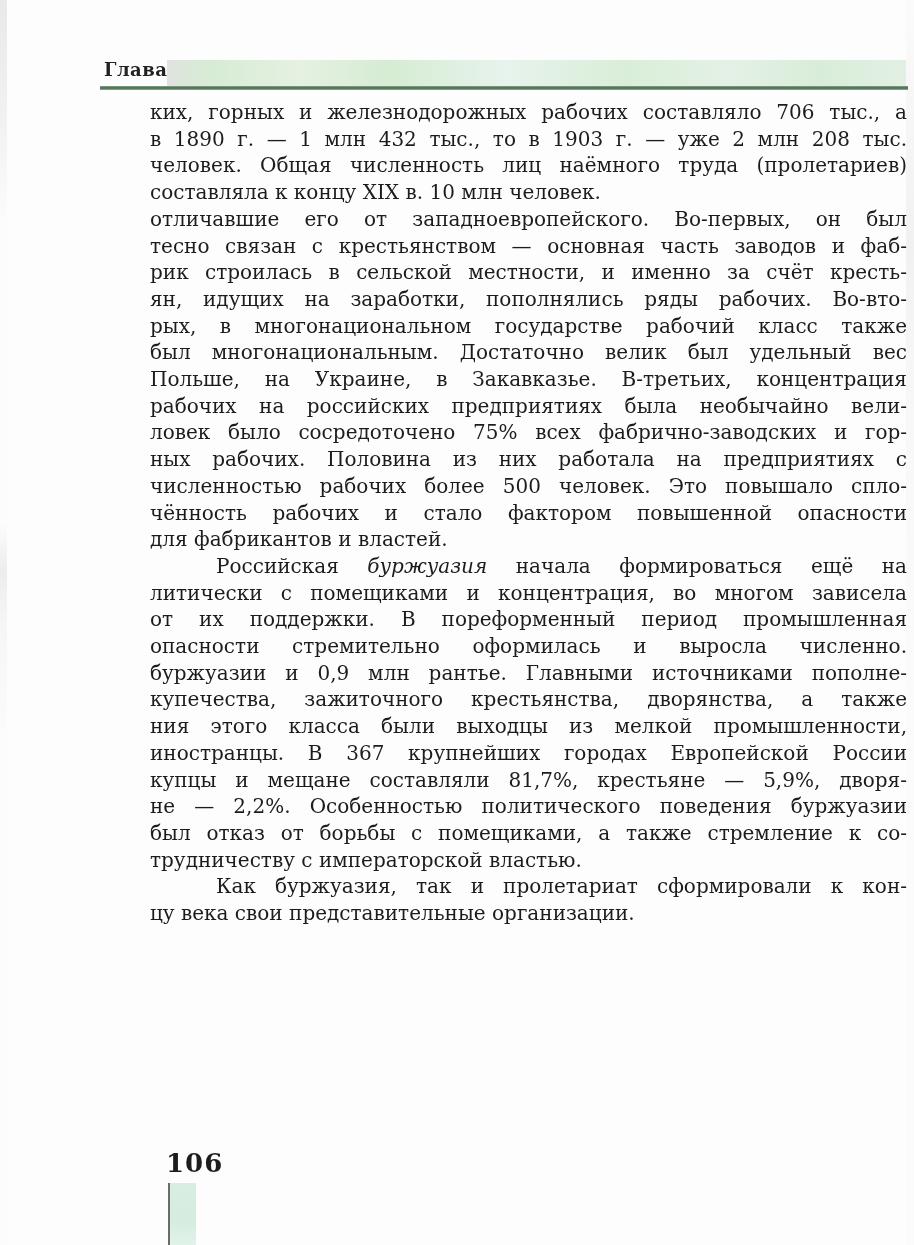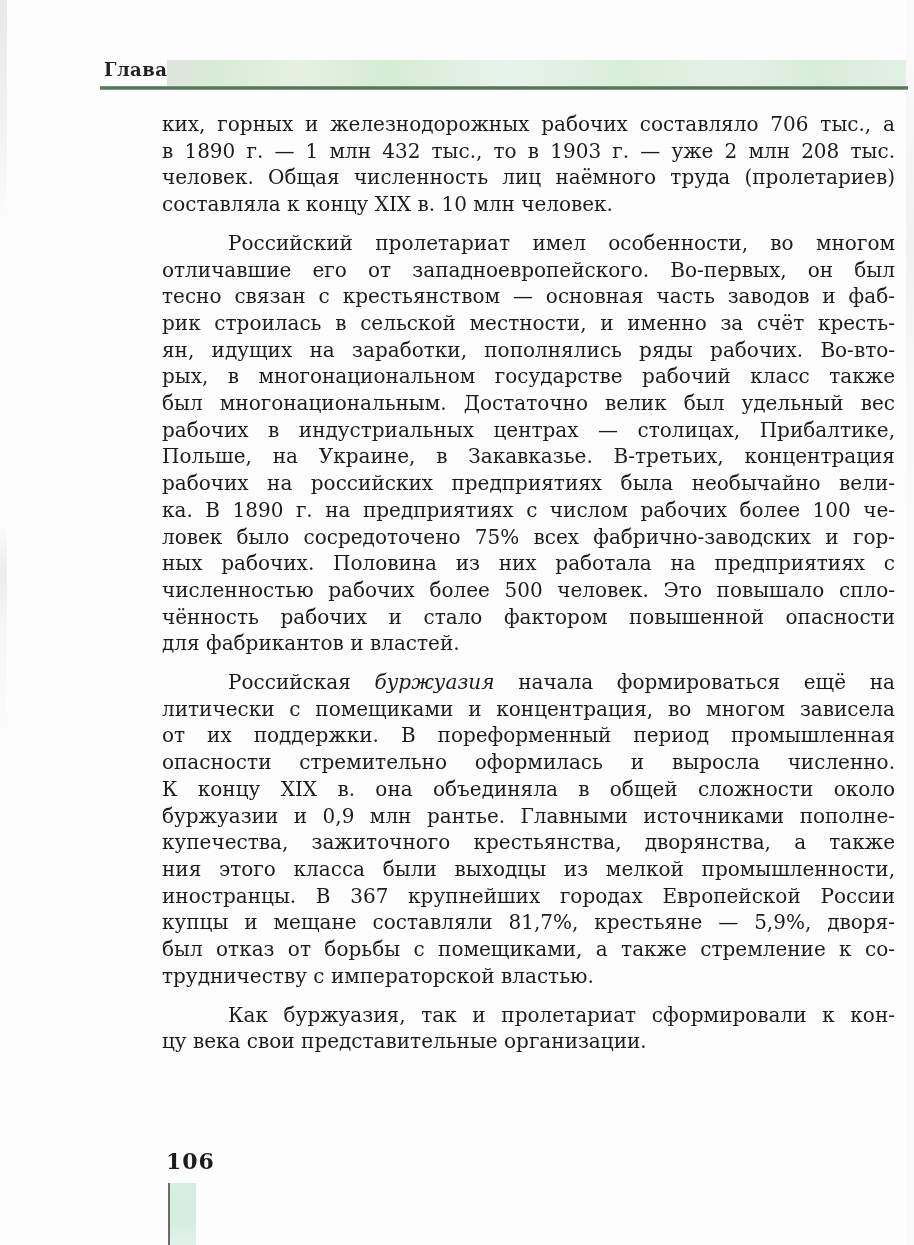--- a/index.html
+++ b/index.html
@@ -56,33 +56,33 @@
     background: linear-gradient(180deg, #8aa58c 0%, #4c6b50 45%, #5d7f63 70%, #9ab49a 100%);
   }
   
   .body-text {
     position: absolute;
     left: 150px; top: 99px;
     width: 757px;
     font-size: 20px;
     line-height: 26.7px;
   }
-  .paragraph { margin: 12px; }
+  .paragraph { margin: 0; }
   .line {
     text-align: justify;
     text-align-last: justify;
   }
   .line.last { text-align-last: left; }
   .line.indent { text-indent: 66px; }
   .line i { font-style: italic; }
   
   .page-number {
     position: absolute;
     left: 166px; top: 1148px;
-    font-size: 22px;
+    font-size: 26px;
     font-weight: bold;
     letter-spacing: 1px;
   }
   
   .margin-stripe {
     position: absolute;
     left: 168px; top: 1183px;
     width: 26px; height: 62px;
     background: linear-gradient(180deg, #d9eee3 0%, #d5ecdf 60%, #e2f3ea 100%);
     border-left: 2.5px solid #6b6b6b;
@@ -100,48 +100,45 @@
 <div class="header-rule"></div>
 
 <div class="body-text" id="body-text">
     <div class="paragraph">
       <div class="line">ких, горных и железнодорожных рабочих составляло 706 тыс., а</div>
       <div class="line">в 1890 г. — 1 млн 432 тыс., то в 1903 г. — уже 2 млн 208 тыс.</div>
       <div class="line">человек. Общая численность лиц наёмного труда (пролетариев)</div>
       <div class="line last">составляла к концу XIX в. 10 млн человек.</div>
     </div>
     <div class="paragraph">
-      <div class="line indent">Российский пролетариат имел особенности, во многом</div>
       <div class="line">отличавшие его от западноевропейского. Во-первых, он был</div>
       <div class="line">тесно связан с крестьянством — основная часть заводов и фаб-</div>
       <div class="line">рик строилась в сельской местности, и именно за счёт кресть-</div>
       <div class="line">ян, идущих на заработки, пополнялись ряды рабочих. Во-вто-</div>
       <div class="line">рых, в многонациональном государстве рабочий класс также</div>
       <div class="line">был многонациональным. Достаточно велик был удельный вес</div>
-      <div class="line">рабочих в индустриальных центрах — столицах, Прибалтике,</div>
       <div class="line">Польше, на Украине, в Закавказье. В-третьих, концентрация</div>
       <div class="line">рабочих на российских предприятиях была необычайно вели-</div>
-      <div class="line">ка. В 1890 г. на предприятиях с числом рабочих более 100 че-</div>
       <div class="line">ловек было сосредоточено 75% всех фабрично-заводских и гор-</div>
       <div class="line">ных рабочих. Половина из них работала на предприятиях с</div>
       <div class="line">численностью рабочих более 500 человек. Это повышало спло-</div>
       <div class="line">чённость рабочих и стало фактором повышенной опасности</div>
       <div class="line last">для фабрикантов и властей.</div>
     </div>
     <div class="paragraph">
       <div class="line indent">Российская <i>буржуазия</i> начала формироваться ещё на</div>
       <div class="line">литически с помещиками и концентрация, во многом зависела</div>
       <div class="line">от их поддержки. В пореформенный период промышленная</div>
       <div class="line">опасности стремительно оформилась и выросла численно.</div>
-      <div class="line">К концу XIX в. она объединяла в общей сложности около</div>
       <div class="line">буржуазии и 0,9 млн рантье. Главными источниками пополне-</div>
       <div class="line">купечества, зажиточного крестьянства, дворянства, а также</div>
       <div class="line">ния этого класса были выходцы из мелкой промышленности,</div>
       <div class="line">иностранцы. В 367 крупнейших городах Европейской России</div>
       <div class="line">купцы и мещане составляли 81,7%, крестьяне — 5,9%, дворя-</div>
+      <div class="line">не — 2,2%. Особенностью политического поведения буржуазии</div>
       <div class="line">был отказ от борьбы с помещиками, а также стремление к со-</div>
       <div class="line last">трудничеству с императорской властью.</div>
     </div>
     <div class="paragraph">
       <div class="line indent">Как буржуазия, так и пролетариат сформировали к кон-</div>
       <div class="line last">цу века свои представительные организации.</div>
     </div>
   </div>
 
 <div class="page-number">106</div>

